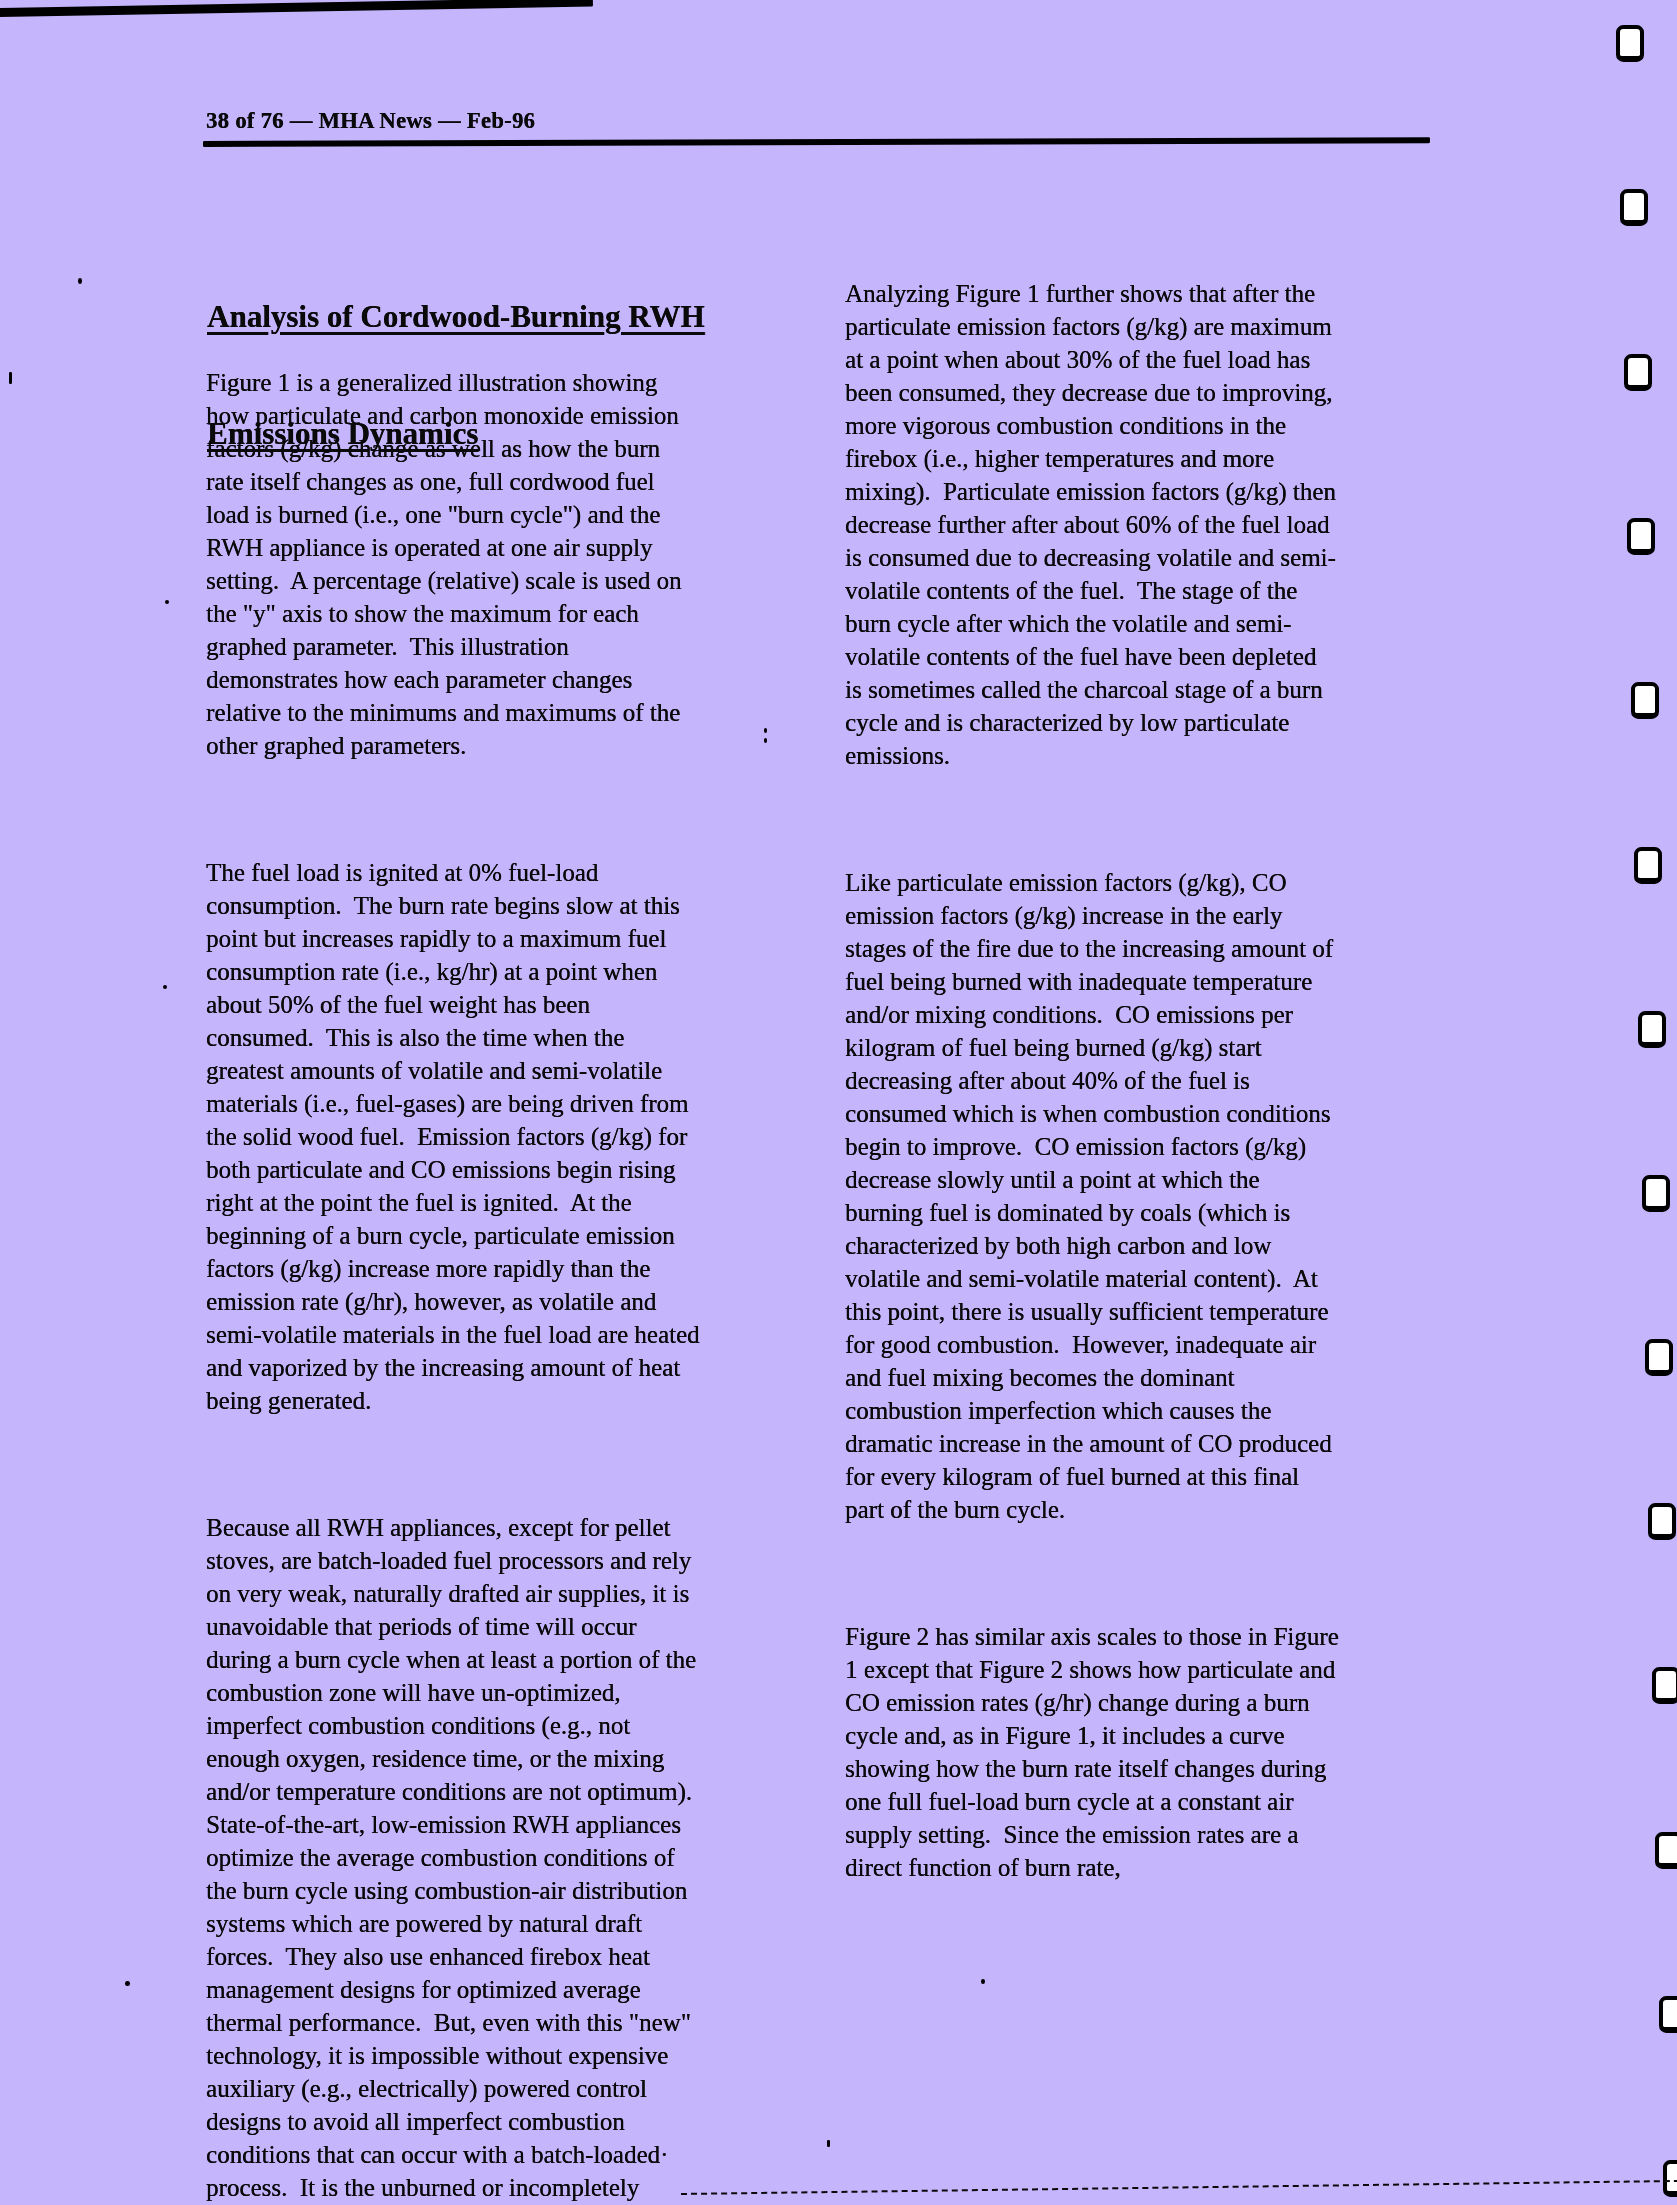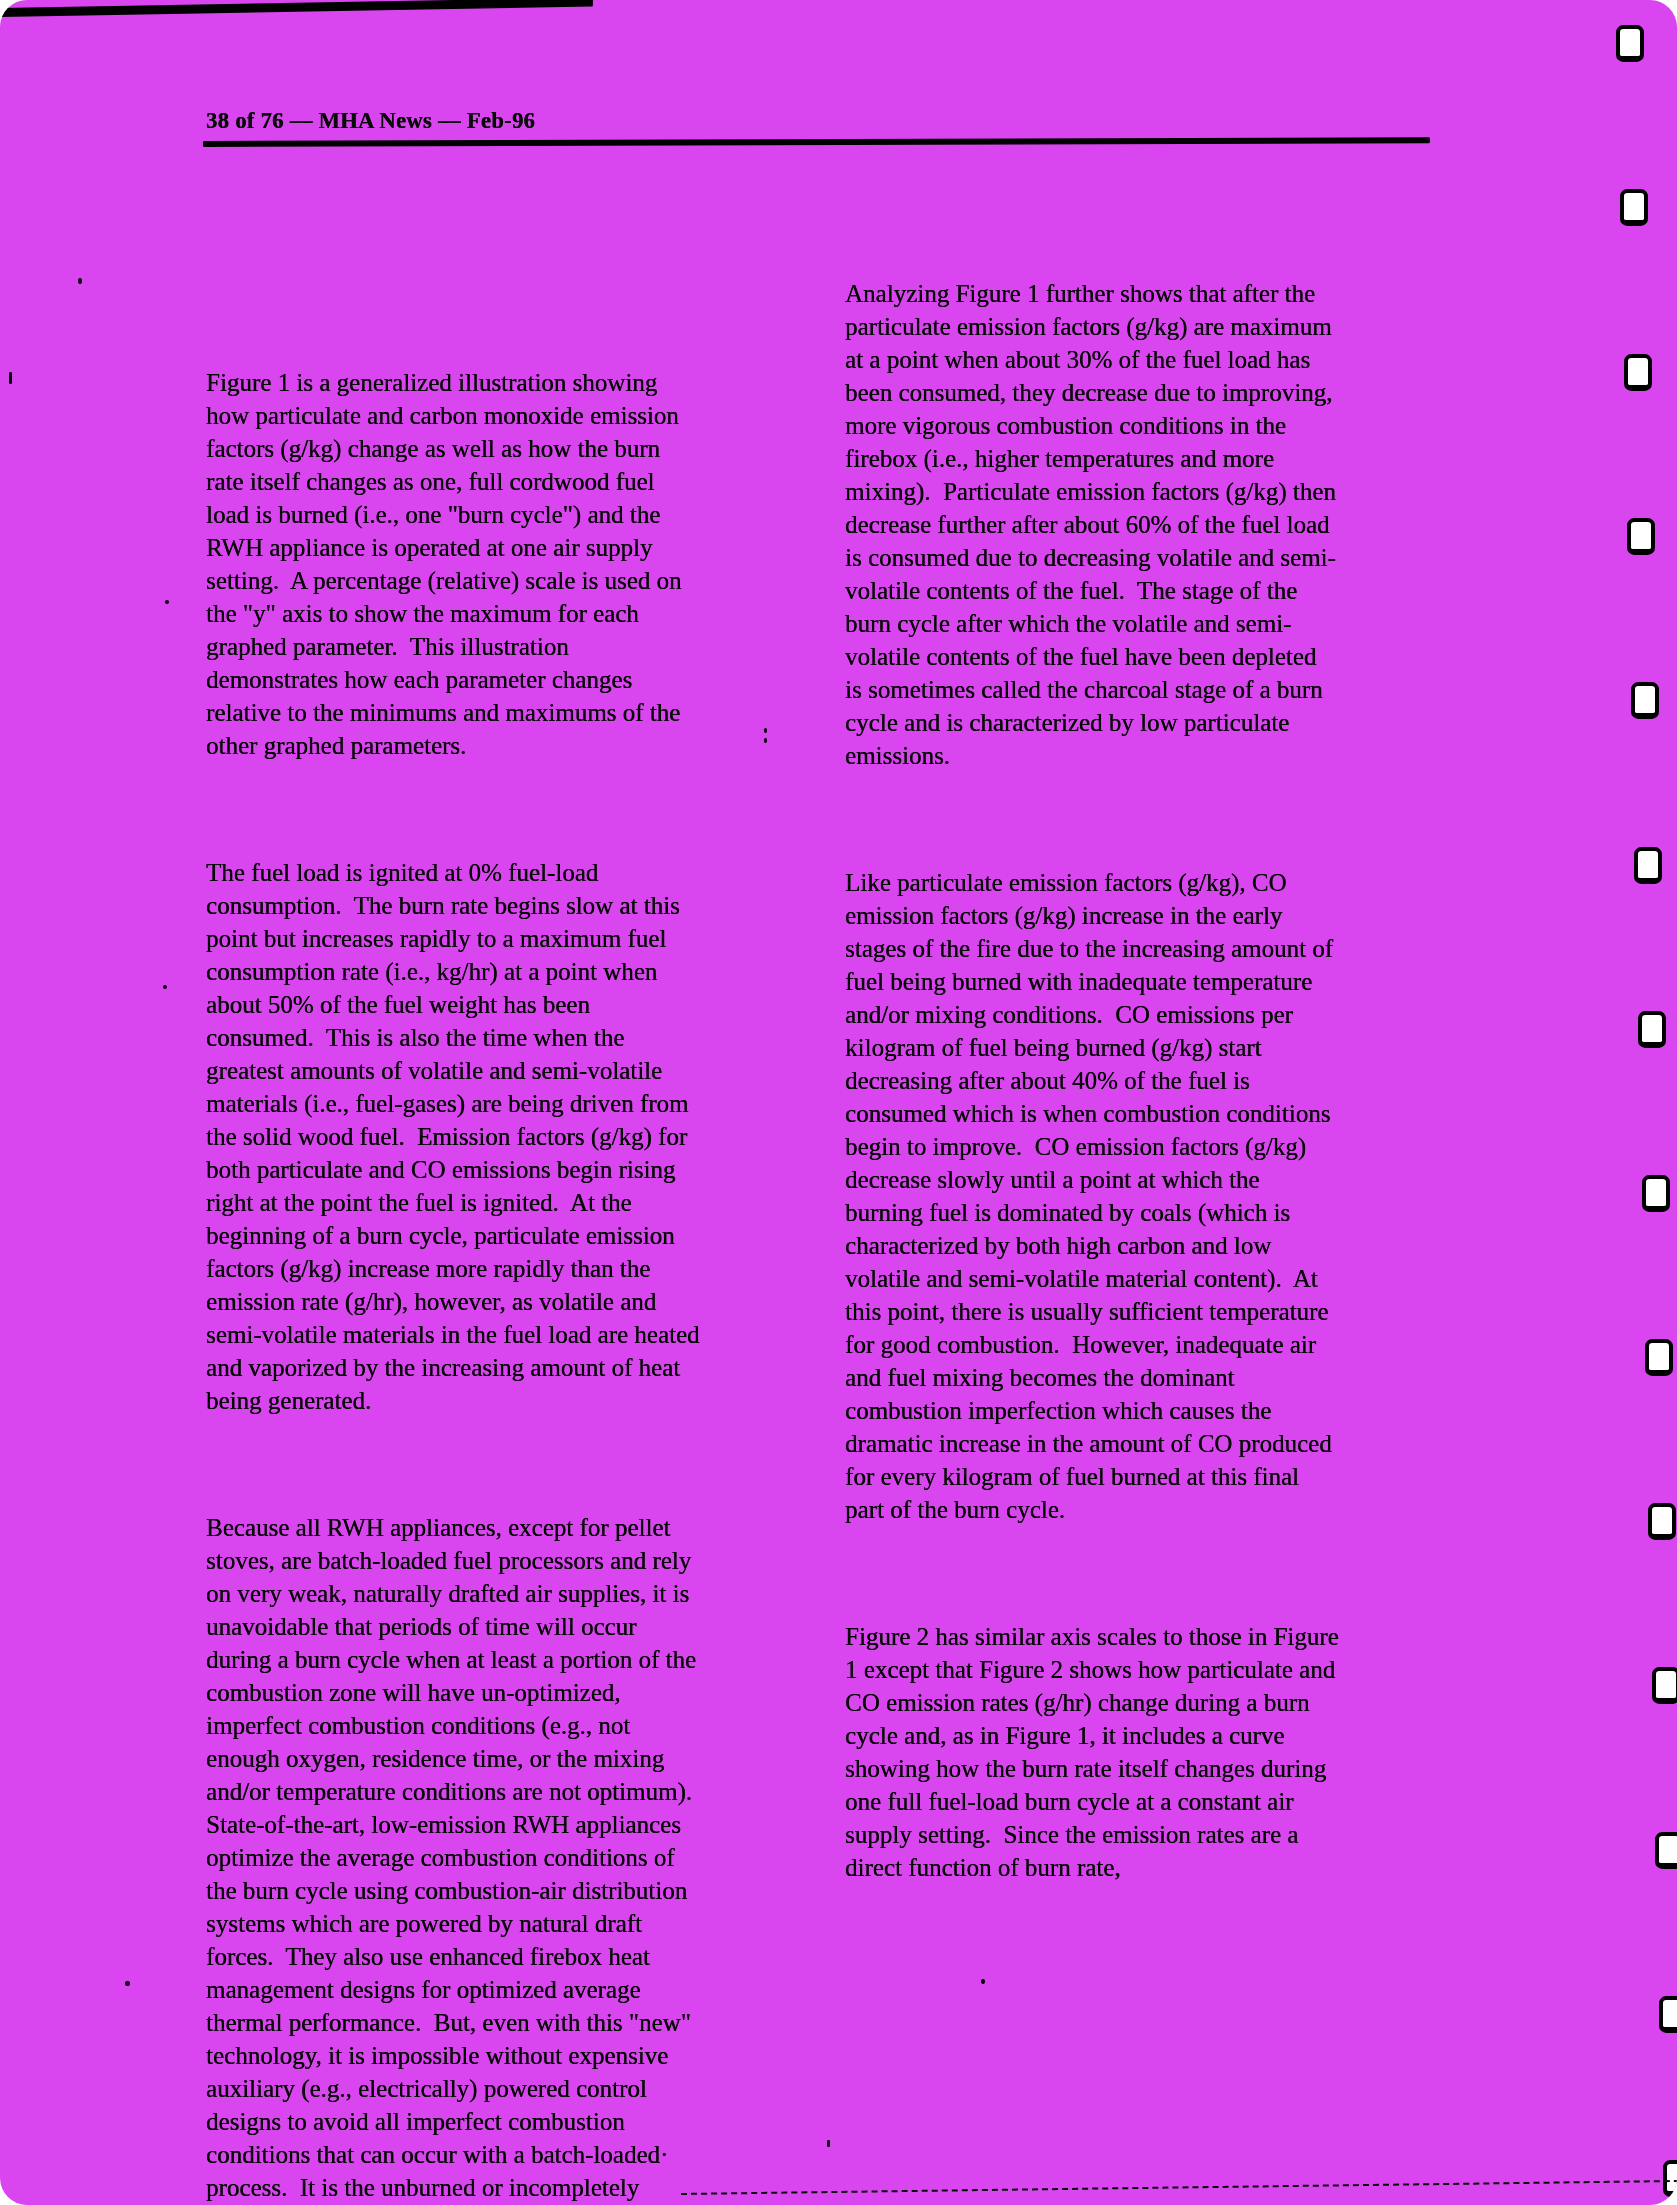--- a/index.html
+++ b/index.html
@@ -4,25 +4,24 @@
 <style>
   html, body {
     margin: 0;
     padding: 0;
     background: #ffffff;
   }
   .page {
     position: relative;
     width: 1677px;
     height: 2205px;
-    background: #d946ef;
+    background: #c4b5fd;
     font-family: "Liberation Serif", serif;
     color: #0a0a0a;
     overflow: hidden;
-    border-radius: 27px;
   }
   
   .top-bar {
     position: absolute;
     left: -5.3px;
     top: 8px;
     width: 598px;
     height: 9.3px;
     background: #000;
     transform: rotate(-1.0deg);
@@ -110,20 +109,24 @@
 </head>
 <body>
 
 <div class="page">
 
   <div class="top-bar"></div>
 
   <div class="page-header">38 of 76 — MHA News — Feb-96</div>
   <div class="header-rule"></div>
 
+  <h1 class="article-title">
+    <span class="title-line">Analysis of Cordwood-Burning RWH</span>
+    <span class="title-line">Emissions Dynamics</span>
+  </h1>
 
   <div class="col col-left">
     <p class="para">Figure 1 is a generalized illustration showing
 how particulate and carbon monoxide emission
 factors (g/kg) change as well as how the burn
 rate itself changes as one, full cordwood fuel
 load is burned (i.e., one "burn cycle") and the
 RWH appliance is operated at one air supply
 setting.  A percentage (relative) scale is used on
 the "y" axis to show the maximum for each

